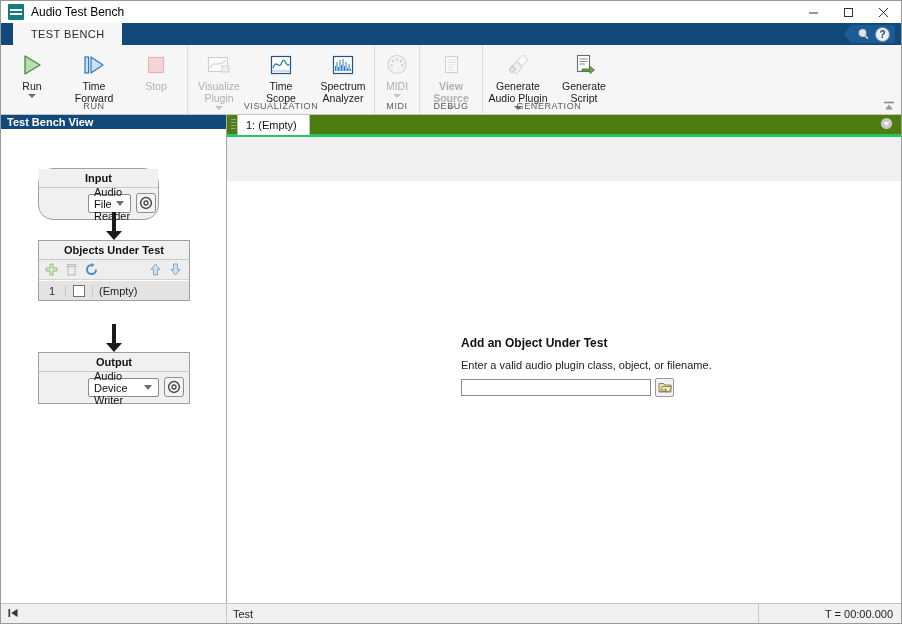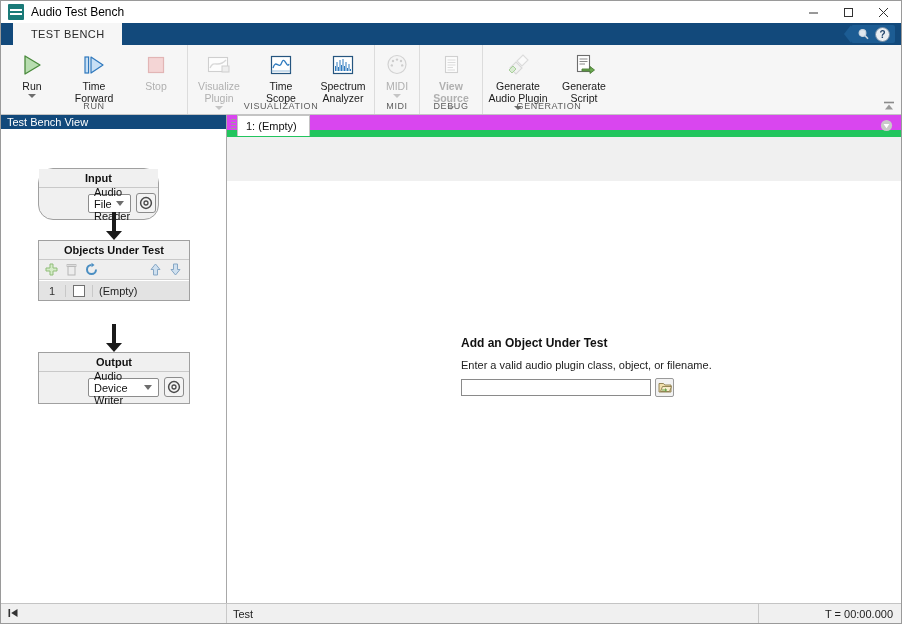--- a/index.html
+++ b/index.html
@@ -223,21 +223,21 @@
     bottom: 20px;
     background: #ffffff;
     border-right: 1px solid #a8a8a8;
     box-sizing: border-box;
   }
   .panel-header {
     height: 14px;
     background: #12497b;
     color: #ffffff;
     font-size: 11px;
-    font-weight: normal;
+    font-weight: bold;
     display: flex;
     align-items: center;
     padding-left: 6px;
     box-sizing: border-box;
   }
   .canvas {
     position: absolute;
     top: 17px; left: 0; right: 0; bottom: 0;
     background: #ffffff;
   }
@@ -369,24 +369,24 @@
   
   .docarea {
     position: absolute;
     top: 114px; left: 226px; right: 0; bottom: 20px;
     background: #f0f0f0;
     box-sizing: border-box;
   }
   .doctabs {
     position: relative;
     height: 22px;
-    background: #d946ef;
-    border-bottom: 7px solid #22c55e;
-    display: flex;
-    align-items: flex-start;
+    background: #4d7c0f;
+    border-bottom: 3px solid #22c55e;
+    display: flex;
+    align-items: center;
     box-sizing: border-box;
   }
   .grip {
     width: 8px;
     height: 18px;
     margin-left: 2px;
     margin-bottom: 1px;
     display: flex;
     flex-direction: column;
     justify-content: center;

